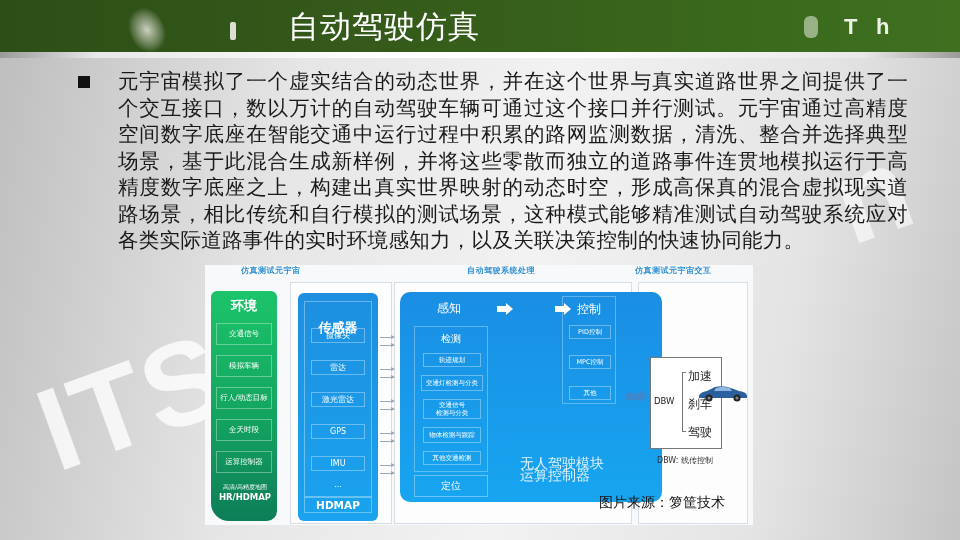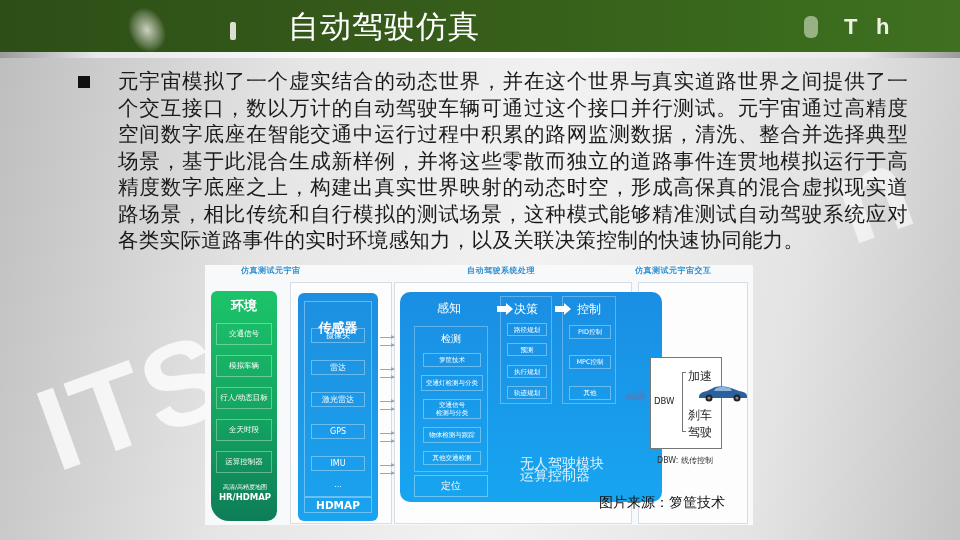--- a/index.html
+++ b/index.html
@@ -221,37 +221,30 @@
   <div class="arrow-tick" style="top:144px;"></div>
   <div class="arrow-tick" style="top:168px;"></div>
   <div class="arrow-tick" style="top:176px;"></div>
   <div class="arrow-tick" style="top:200px;"></div>
   <div class="arrow-tick" style="top:208px;"></div>
 
   <div class="proc">
     <div class="col-title" style="left:14px;top:8px;width:70px;">感知</div>
     <div class="col-box" style="left:14px;top:34px;width:74px;height:146px;">
       <div class="col-title" style="top:5px;font-size:10px;">检测</div>
-      <div class="small-item" style="left:8px;top:26px;width:58px;height:14px;">箩筐技术</div>
+      <div class="small-item" style="left:8px;top:26px;width:58px;height:14px;">轨迹规划</div>
       <div class="small-item" style="left:6px;top:48px;width:62px;height:16px;">交通灯检测与分类</div>
       <div class="small-item" style="left:8px;top:72px;width:58px;height:20px;white-space:pre-line;">交通信号
 检测与分类</div>
       <div class="small-item" style="left:8px;top:100px;width:58px;height:16px;">物体检测与跟踪</div>
       <div class="small-item" style="left:8px;top:124px;width:58px;height:14px;">其他交通检测</div>
     </div>
     <div class="small-item" style="left:14px;top:183px;width:74px;height:22px;font-size:10px;">定位</div>
 
     <div class="fat-arrow" style="left:97px;top:12px;"></div>
-    <div class="col-box" style="left:100px;top:4px;width:52px;height:108px;">
-      <div class="col-title" style="top:4px;">决策</div>
-      <div class="small-item" style="left:6px;top:26px;width:40px;height:13px;">路径规划</div>
-      <div class="small-item" style="left:6px;top:46px;width:40px;height:13px;">预测</div>
-      <div class="small-item" style="left:6px;top:68px;width:40px;height:13px;">执行规划</div>
-      <div class="small-item" style="left:6px;top:89px;width:40px;height:13px;">轨迹规划</div>
-    </div>
 
     <div class="fat-arrow" style="left:155px;top:12px;"></div>
     <div class="col-box" style="left:162px;top:4px;width:54px;height:108px;">
       <div class="col-title" style="top:4px;">控制</div>
       <div class="small-item" style="left:6px;top:28px;width:42px;height:14px;">PID控制</div>
       <div class="small-item" style="left:6px;top:58px;width:42px;height:14px;">MPC控制</div>
       <div class="small-item" style="left:6px;top:89px;width:42px;height:14px;">其他</div>
     </div>
 
     <div class="chip-text">
@@ -259,21 +252,21 @@
       <div>运算控制器</div>
     </div>
   </div>
 
   <div class="big-arrow"></div>
 
   <div class="dbw-box">
     <div class="dbw-label">DBW</div>
     <div class="dbw-bracket"></div>
     <div class="dbw-act" style="top:10px;">加速</div>
-    <div class="dbw-act" style="top:38px;margin-top:11px;">刹车</div>
+    <div class="dbw-act" style="top:38px;">刹车</div>
     <div class="dbw-act" style="top:66px;">驾驶</div>
   </div>
   <svg class="car" viewBox="0 0 52 20">
     <path d="M2 13 Q3 9 10 8 L18 4 Q26 2 34 5 L42 8 Q50 9 50 13 L50 15 L2 15 Z" fill="#2b5f9e"></path>
     <path d="M19 5 L25 3.5 L33 5 L35 8 L17 8 Z" fill="#8fb6da"></path>
     <circle cx="12" cy="15" r="3.5" fill="#222"></circle>
       <circle cx="12" cy="15" r="1.6" fill="#888"></circle>
     <circle cx="40" cy="15" r="3.5" fill="#222"></circle>
       <circle cx="40" cy="15" r="1.6" fill="#888"></circle>
   </svg>

